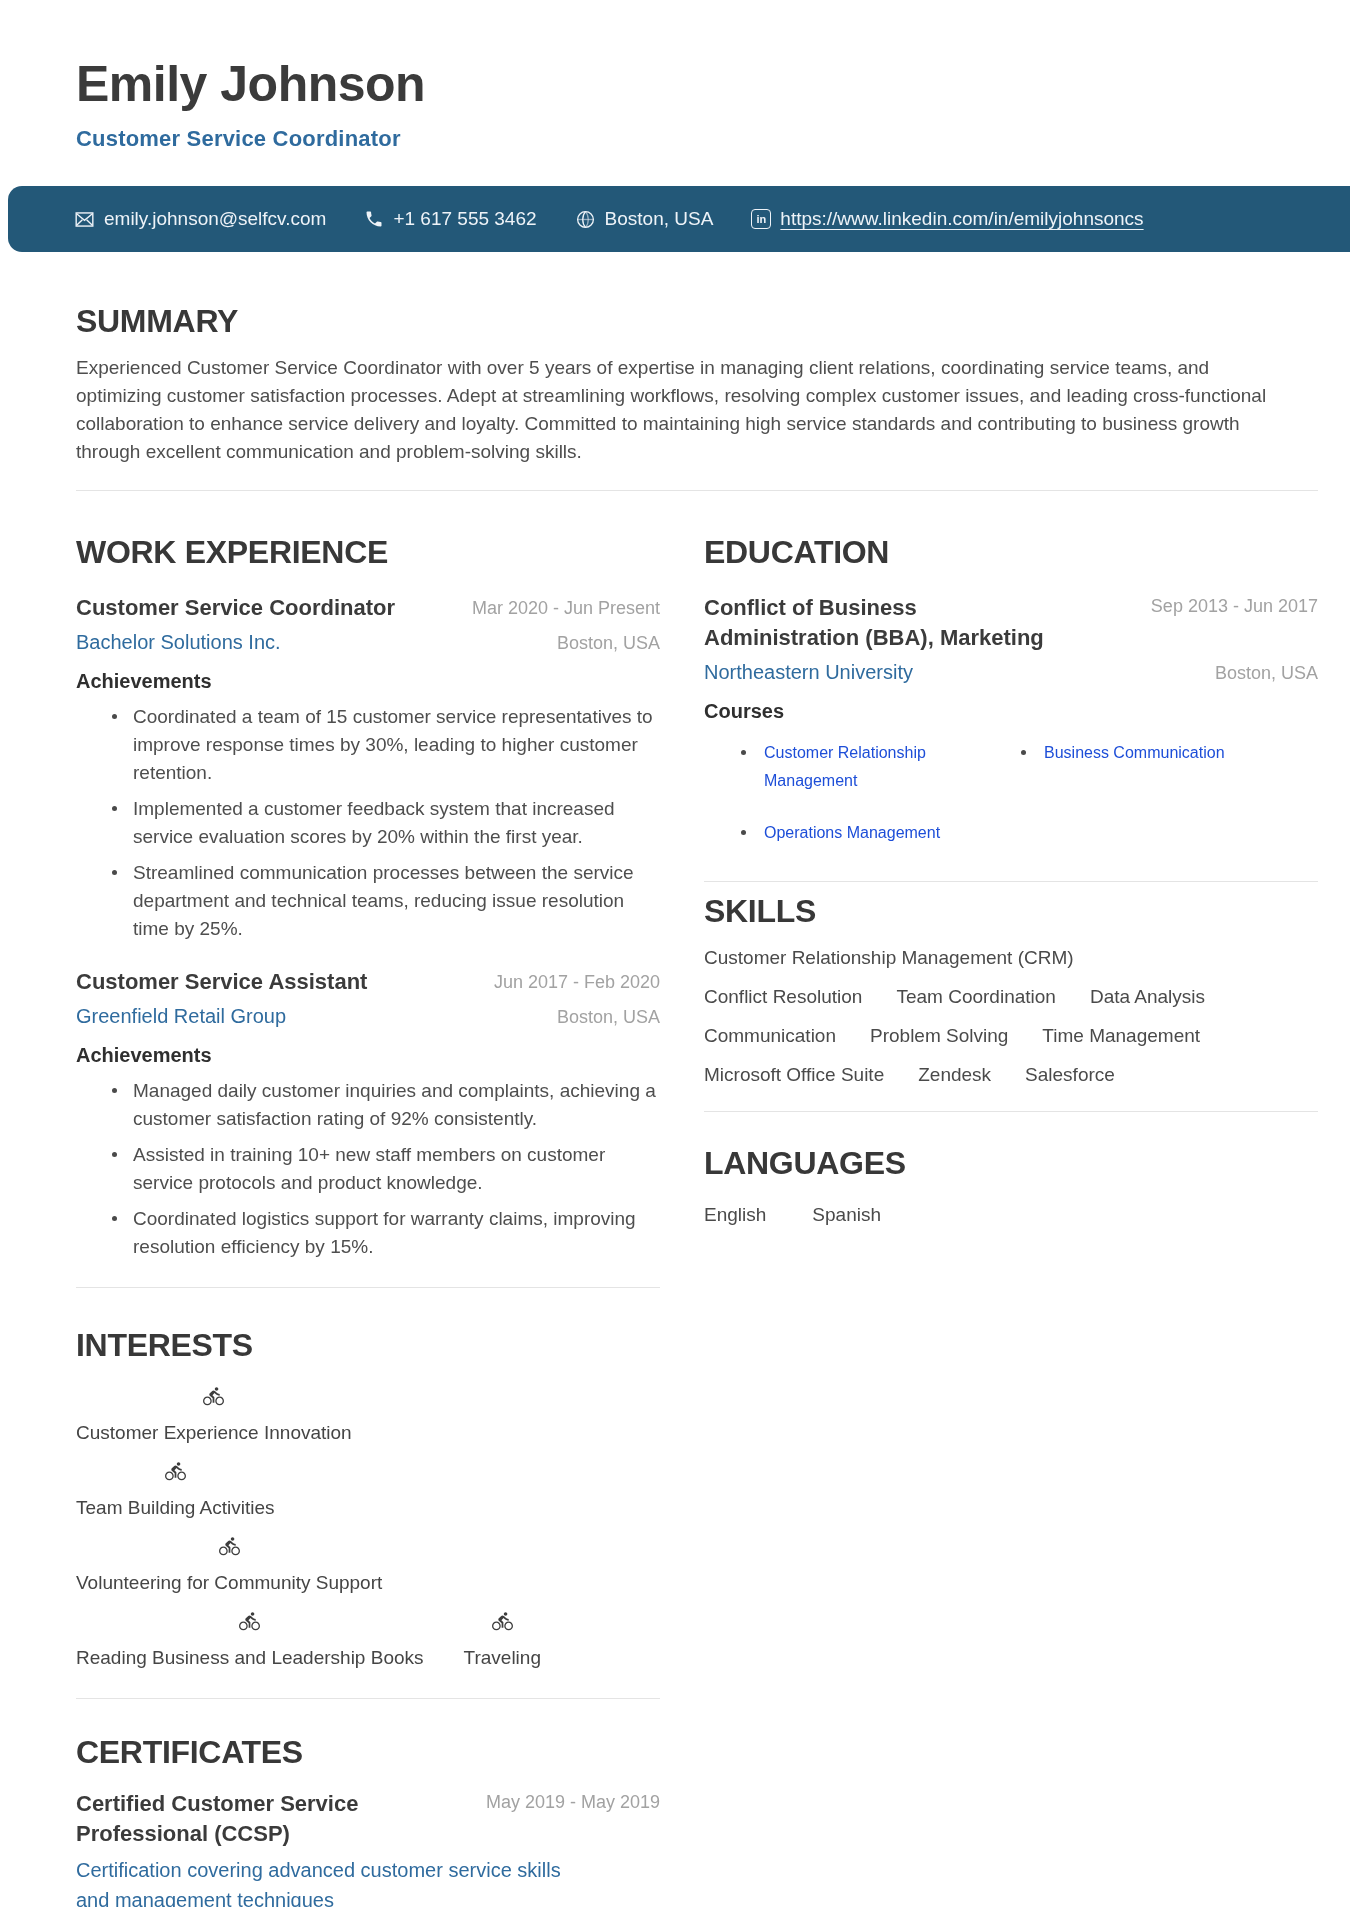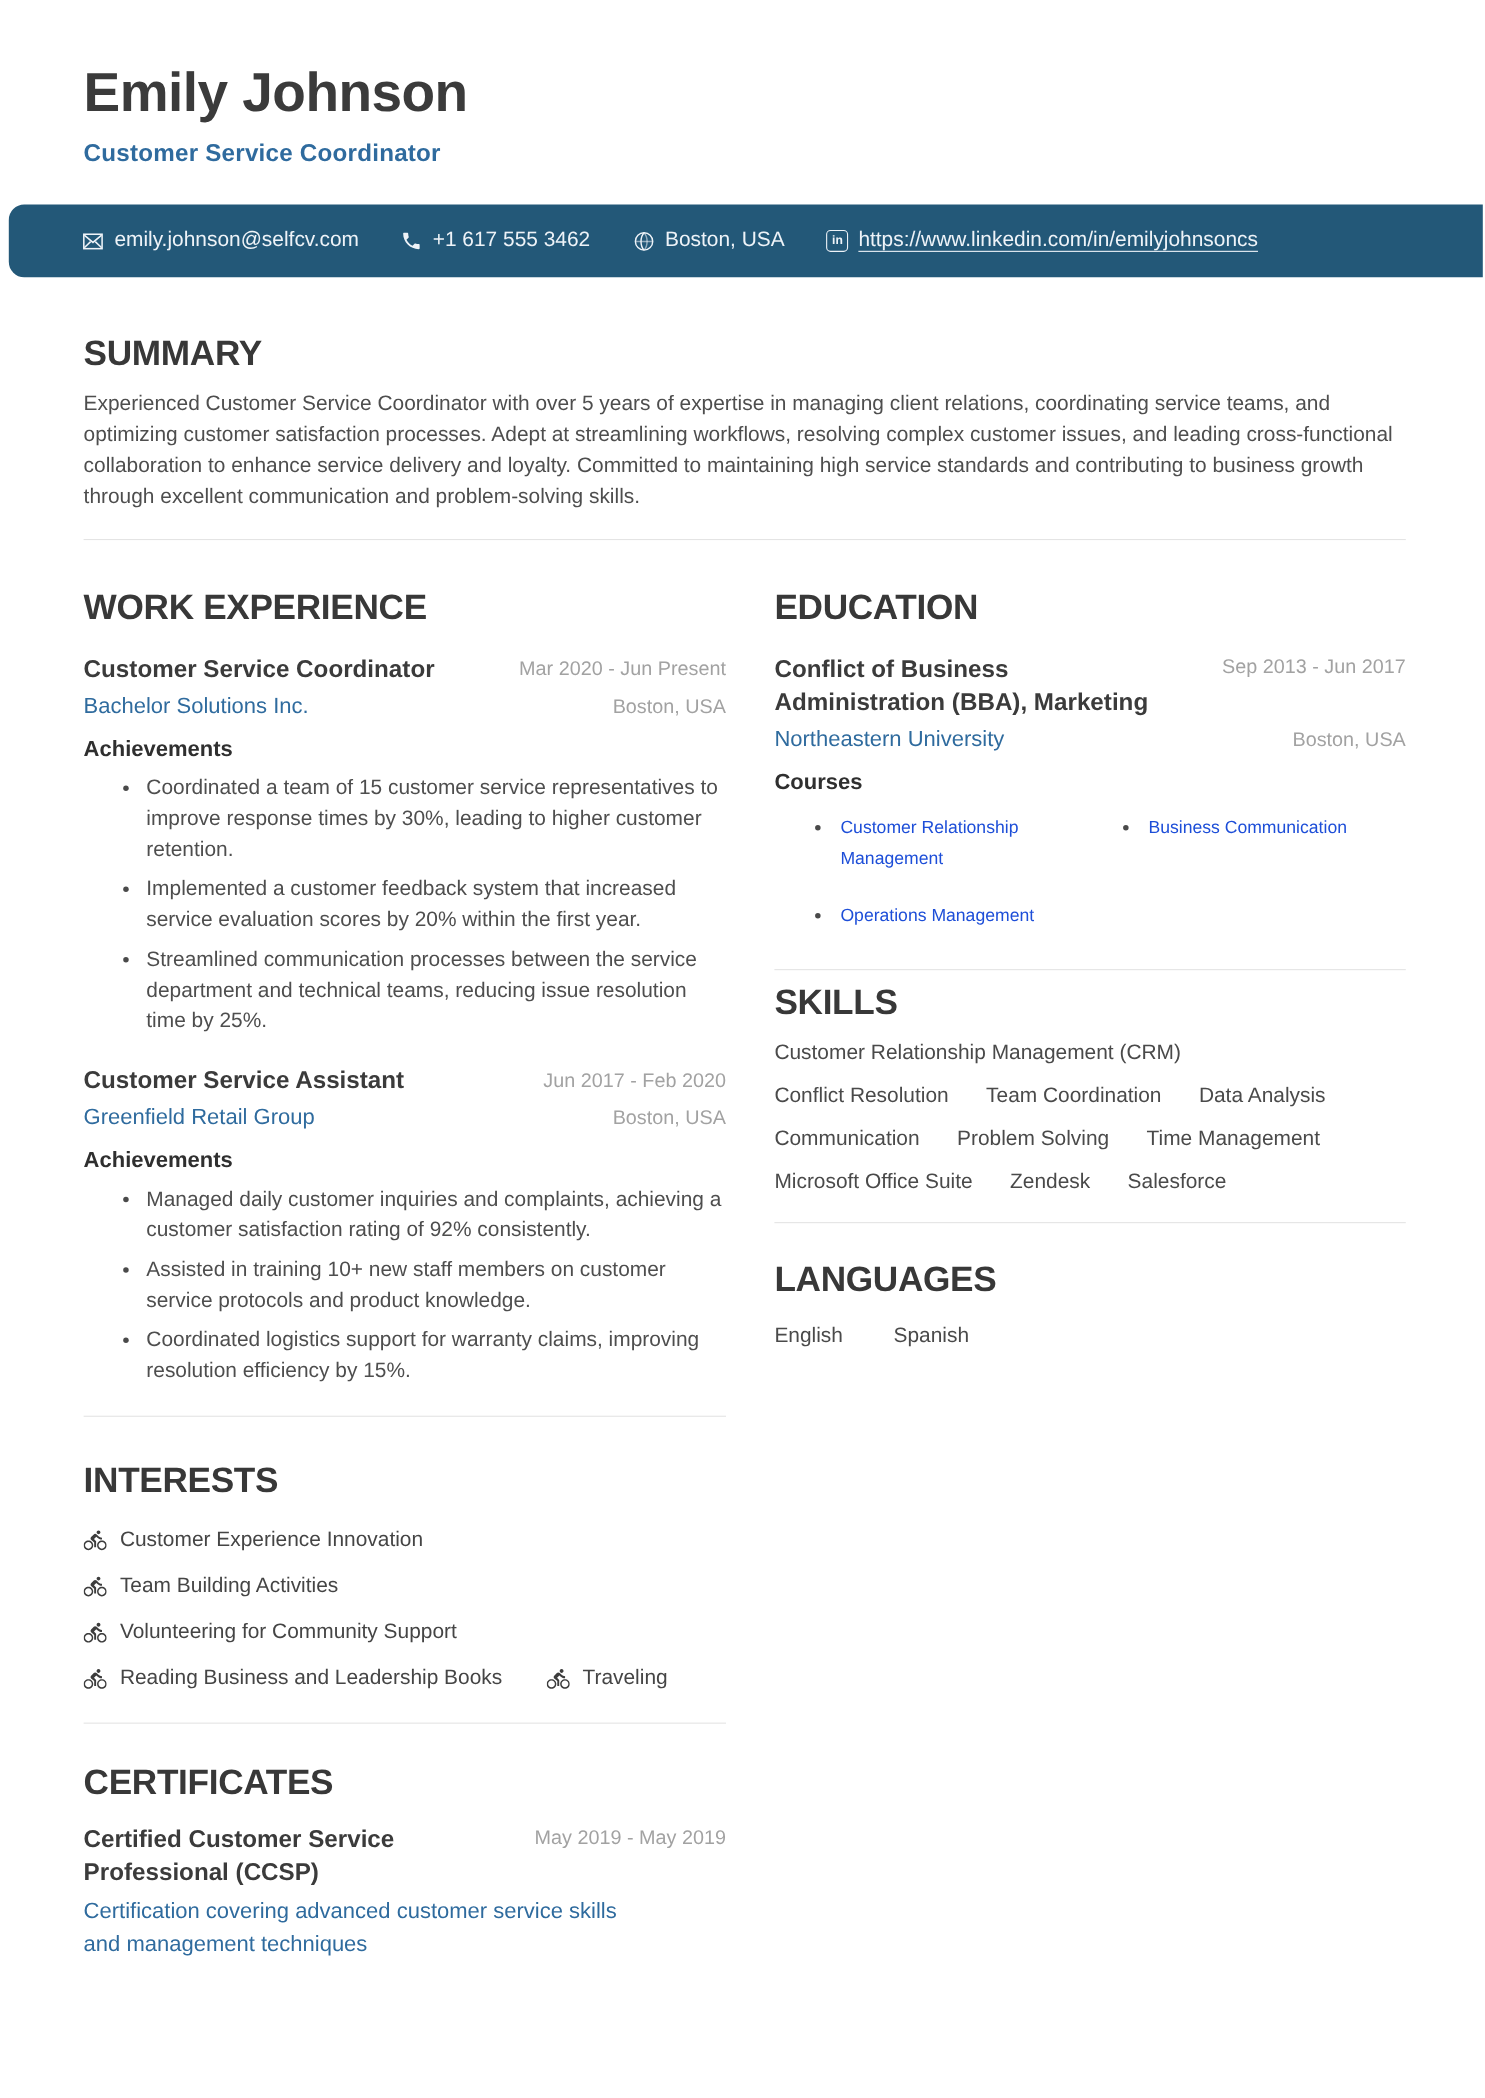--- a/index.html
+++ b/index.html
@@ -1,20 +1,20 @@
 <!DOCTYPE html>
 <html style="--accent: #2f6b9e; --bar_bg: #235878; --bar_text: #eef3f8;"><head>
 <meta charset="utf-8">
 <style>
   * { margin:0; padding:0; box-sizing:border-box; }
   html,body { background:#ffffff; }
   body { font-family:"Liberation Sans", sans-serif; color:#4d4d4d; }
   .page {
     position:relative; width:1350px; height:1907px; margin:0 auto;
-    background:#fff; overflow:hidden; padding:58px 72px 0 76px;
+    background:#fff; overflow:hidden; padding:58px 32px 0 76px;
   }
   
   .name {
     font-size:50px; font-weight:800; color:#3b3b3b; line-height:52px; letter-spacing:-0.5px;
   }
   .person-title {
     margin-top:16px; font-size:22px; font-weight:700; color:var(--accent,#2f6b9e); letter-spacing:0.2px;
   }
   .contact-bar {
     margin:34px -70px 0 -68px; height:66px;
@@ -77,21 +77,21 @@
   .skills-rows { margin-top:16px; }
   .skill-row { display:flex; gap:34px; font-size:19px; line-height:28px; color:#4a4a4a; margin-bottom:11px; flex-wrap:nowrap; }
   .skill-row span { white-space:nowrap; }
   
   .lang-block { margin-top:34px; }
   .lang-row { display:flex; gap:46px; margin-top:24px; font-size:19px; color:#4a4a4a; }
   
   .interests-block { margin-top:40px; }
   .interest-rows { margin-top:24px; }
   .interest-row { display:flex; gap:40px; margin-bottom:14px; }
-  .interest-item { display:flex; align-items:center; gap:12px; font-size:19px; line-height:28px; color:#454545; }
+  .interest-item { display:flex; align-items:center; gap:12px; font-size:19px; line-height:28px; color:#454545;flex-direction:column; }
   .interest-item svg { flex:none; color:#3d3d3d; }
   
   .cert-block { margin-top:36px; }
   .cert-entry { margin-top:20px; }
   .cert-title { max-width:335px; }
   .cert-desc { margin-top:6px; font-size:20px; line-height:30px; color:var(--accent,#2f6b9e); max-width:500px; }
 </style>
 </head>
 <body>
 

